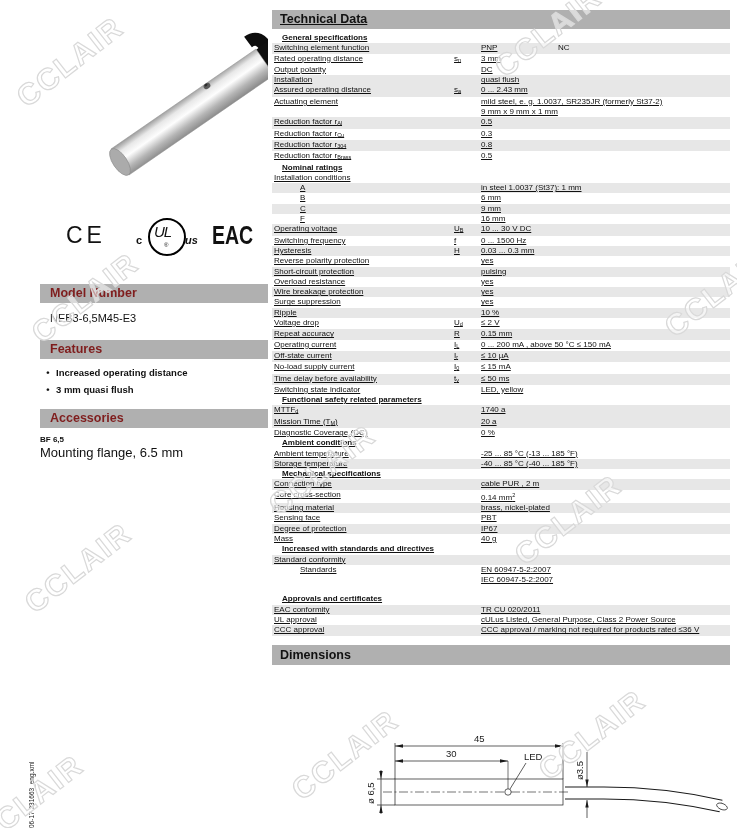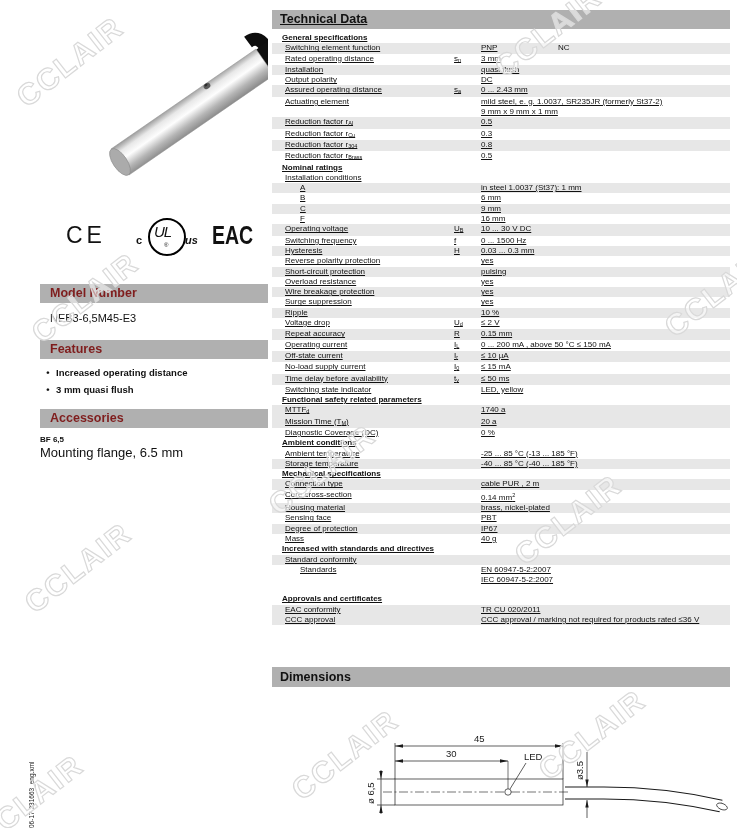--- a/index.html
+++ b/index.html
@@ -28,28 +28,28 @@
   .acc-name{font-weight:bold;font-size:8px;}
   .acc-desc{font-size:13px;margin-top:1px;}
   
   .right-col{position:absolute;left:272px;top:10px;width:458px;text-decoration:underline;}
   .tech-bar{background:#b0b0b0;height:19px;line-height:19px;font-weight:bold;font-size:12.5px;padding-left:8px;}
   #tech-sections{margin-top:4px;}
   .tsec{font-weight:bold;font-size:8px;line-height:10.3px;padding-left:10px;white-space:nowrap;}
   .tsec.gap{margin-top:9px;}
   .trow{display:flex;align-items:flex-start;line-height:10.3px;font-size:8px;}
   .trow.shaded{background:#e7e7e7;}
-  .tlabel{flex:0 0 182px;padding-left:13px;box-sizing:border-box;white-space:nowrap;}
+  .tlabel{flex:0 0 182px;padding-left:2px;box-sizing:border-box;white-space:nowrap;}
   .trow.indent2 .tlabel{padding-left:28px;}
   .tsym{flex:0 0 27px;white-space:nowrap;}
   .tval{flex:1;position:relative;white-space:nowrap;}
   .tval2{position:absolute;left:33px;top:0;margin-left:44px;}
   sub{font-size:5.5px;vertical-align:-1px;}
   sup{font-size:5.5px;vertical-align:3px;}
-  .dim-bar{position:absolute;left:272px;top:667px;width:458px;height:20px;line-height:20px;
+  .dim-bar{position:absolute;left:272px;top:645px;width:458px;height:20px;line-height:20px;
            background:#b0b0b0;font-weight:bold;font-size:12.5px;padding-left:8px;box-sizing:border-box;}
   .dim-drawing{position:absolute;left:330px;top:690px;width:407px;height:138px;}
   
   .wm{position:absolute;font-weight:bold;font-size:30px;letter-spacing:2px;
       color:rgba(255,255,255,0.55);-webkit-text-stroke:1.2px #d9d9d9;
       transform:translate(-50%,-50%) rotate(-38deg);pointer-events:none;z-index:6;white-space:nowrap;}
   
   .side-text{position:absolute;left:28px;top:828px;transform:rotate(-90deg);transform-origin:0 0;
              font-size:6.5px;color:#222;white-space:nowrap;z-index:2;}
 </style>
@@ -128,29 +128,29 @@
         <div class="trow shaded">
           <span class="tlabel">Switching element function</span>
           <span class="tsym"></span>
           <span class="tval">PNP<span class="tval2">NC</span></span>
         </div>
         <div class="trow">
           <span class="tlabel">Rated operating distance</span>
           <span class="tsym">s<sub>n</sub></span>
           <span class="tval">3 mm</span>
         </div>
+        <div class="trow">
+          <span class="tlabel">Output polarity</span>
+          <span class="tsym"></span>
+          <span class="tval">DC</span>
+        </div>
         <div class="trow shaded">
           <span class="tlabel">Installation</span>
           <span class="tsym"></span>
           <span class="tval">quasi flush</span>
-        </div>
-        <div class="trow">
-          <span class="tlabel">Output polarity</span>
-          <span class="tsym"></span>
-          <span class="tval">DC</span>
         </div>
         <div class="trow shaded">
           <span class="tlabel">Assured operating distance</span>
           <span class="tsym">s<sub>a</sub></span>
           <span class="tval">0 ... 2.43 mm</span>
         </div>
         <div class="trow">
           <span class="tlabel">Actuating element</span>
           <span class="tsym"></span>
           <span class="tval">mild steel, e. g. 1.0037, SR235JR (formerly St37-2)<br>9 mm x 9 mm x 1 mm</span>
@@ -348,20 +348,25 @@
         <div class="trow indent2">
           <span class="tlabel">Standards</span>
           <span class="tsym"></span>
           <span class="tval">EN 60947-5-2:2007<br>IEC 60947-5-2:2007</span>
         </div>
         <div class="tsec gap">Approvals and certificates</div>
         <div class="trow shaded">
           <span class="tlabel">EAC conformity</span>
           <span class="tsym"></span>
           <span class="tval">TR CU 020/2011</span>
+        </div>
+        <div class="trow">
+          <span class="tlabel">UL approval</span>
+          <span class="tsym"></span>
+          <span class="tval">cULus Listed, General Purpose, Class 2 Power Source</span>
         </div>
         <div class="trow shaded">
           <span class="tlabel">CCC approval</span>
           <span class="tsym"></span>
           <span class="tval">CCC approval / marking not required for products rated ≤36 V</span>
         </div>
       </div>
   </div>
 
   <div class="dim-bar">Dimensions</div>

